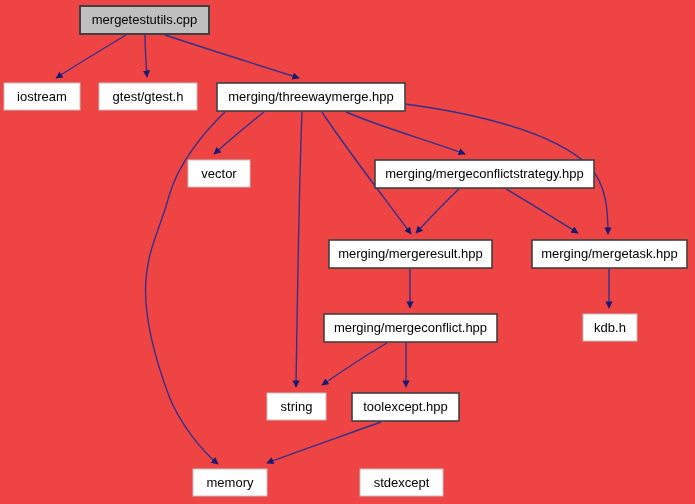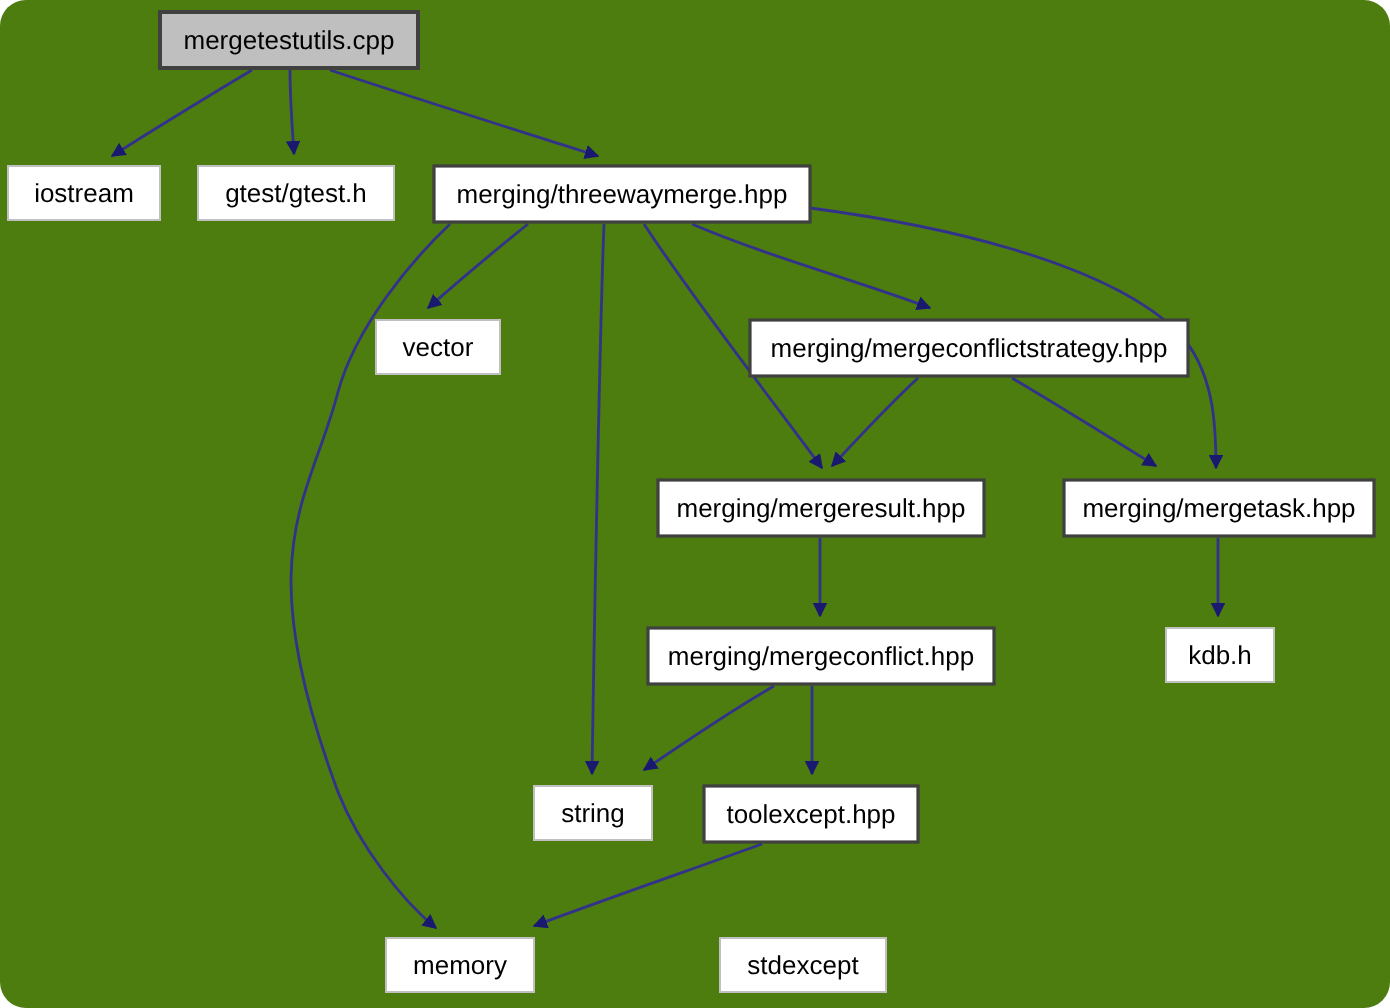--- a/index.html
+++ b/index.html
@@ -7,23 +7,22 @@
     padding: 0;
     background: #ffffff;
   }
   body {
     font-family: "Liberation Sans", sans-serif;
   }
   #graph-wrap {
     position: relative;
     width: 695px;
     height: 504px;
-    background: #4d7c0f;
+    background: #ef4444;
     overflow: hidden;
-    border-radius: 13px;
   }
   svg#depgraph {
     display: block;
     width: 695px;
     height: 504px;
   }
   .node-box {
     fill: #ffffff;
     stroke: #404040;
     stroke-width: 1;

